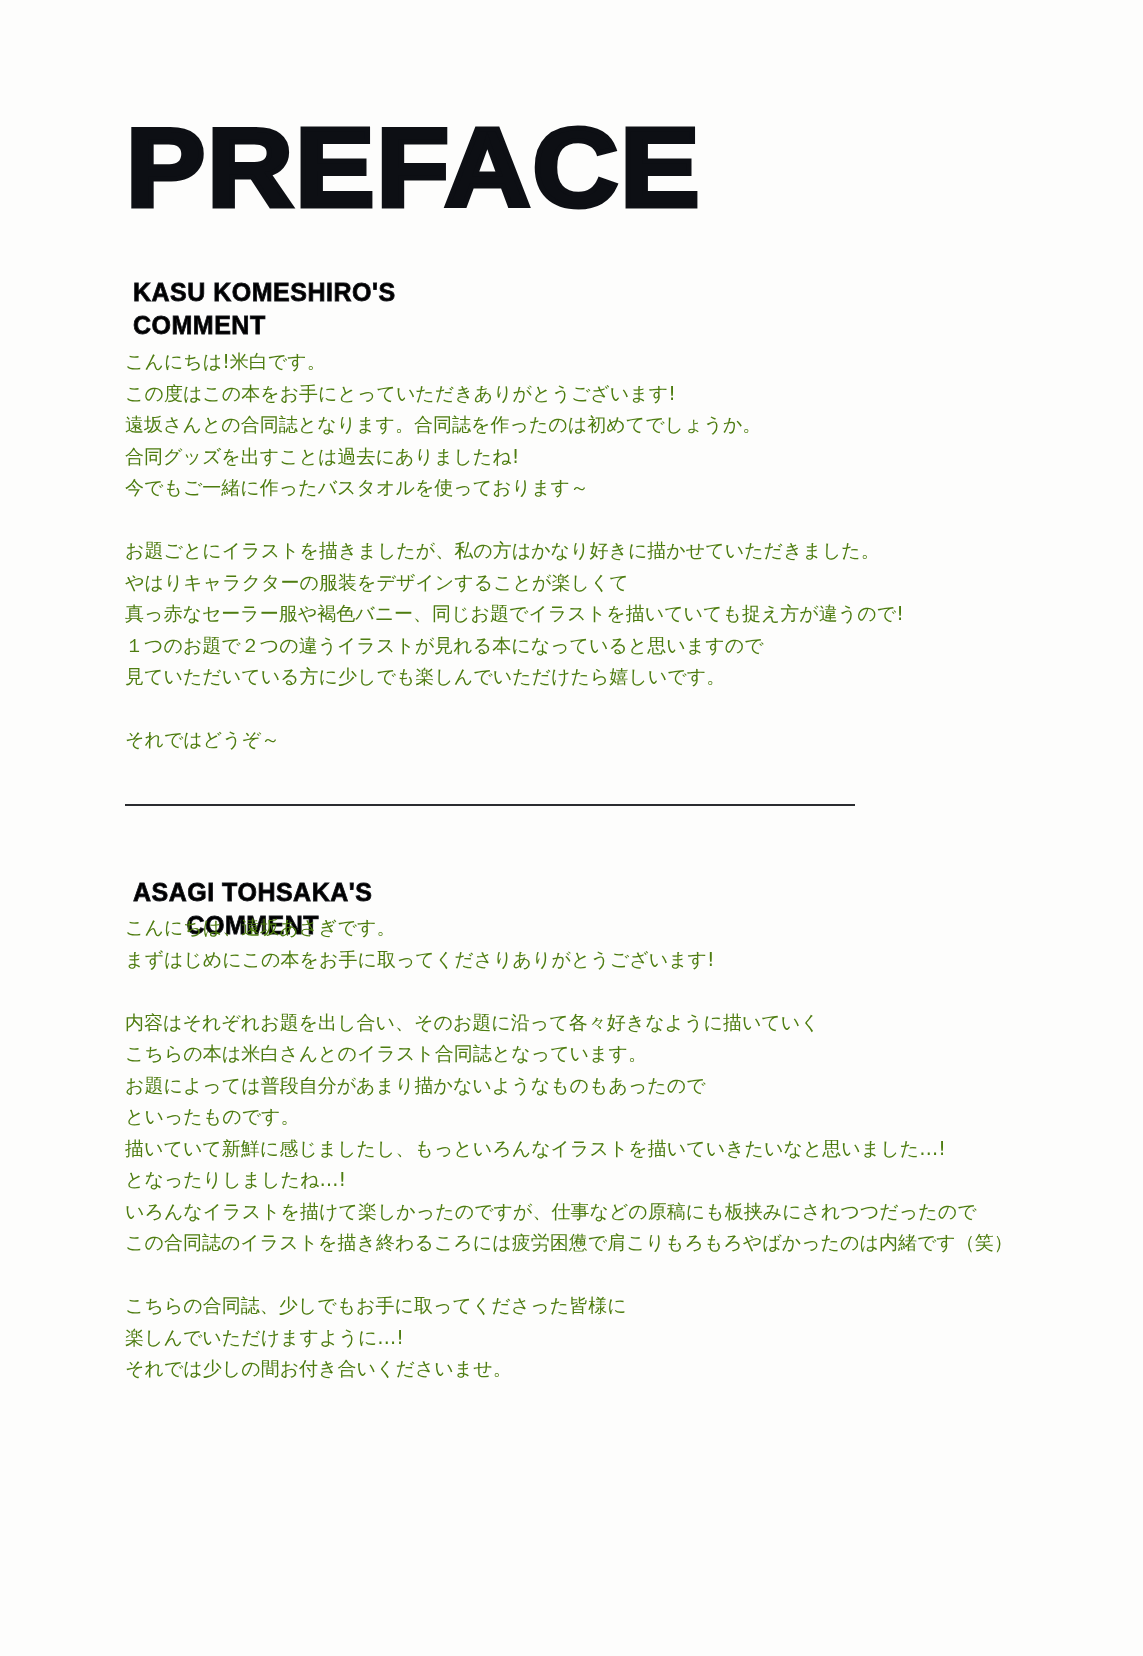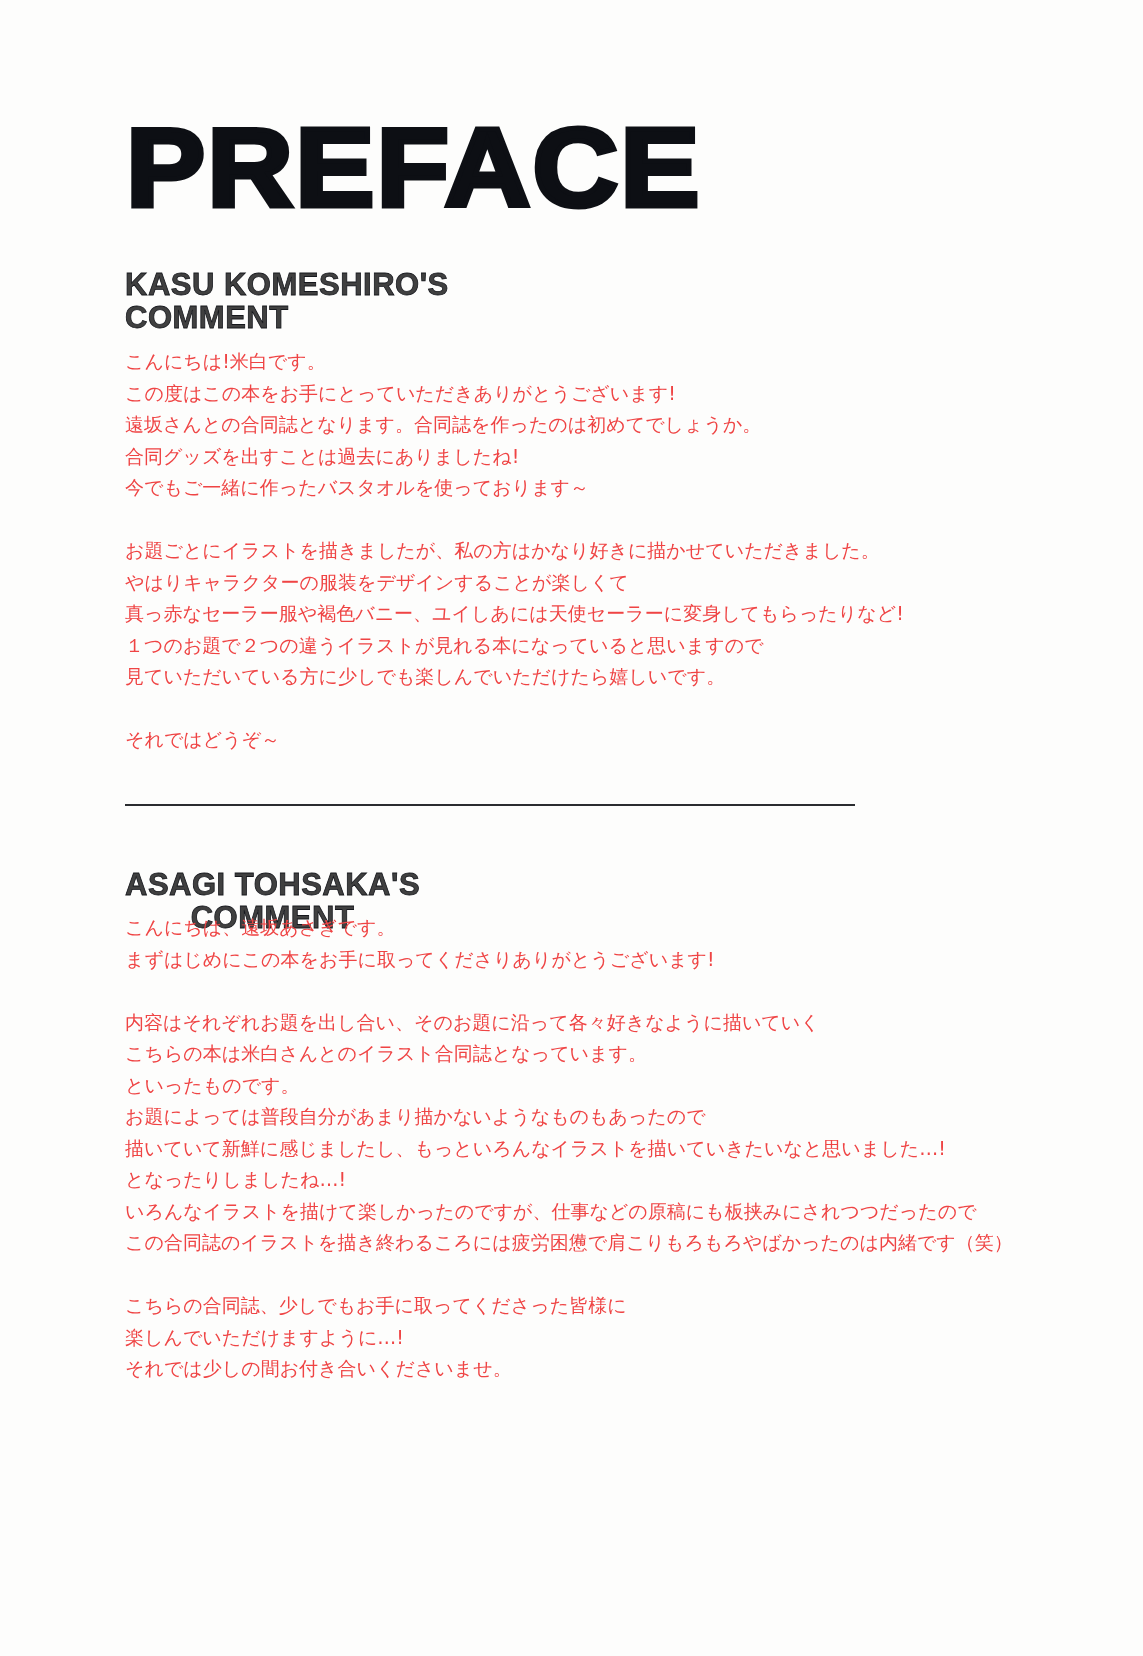--- a/index.html
+++ b/index.html
@@ -33,38 +33,38 @@
       line-height: 112px;
       letter-spacing: 2px;
       color: #0d0f14;
       -webkit-text-stroke: 5px #0d0f14;
       transform: scaleX(1.06);
       transform-origin: left top;
     }
     .heading {
       position: absolute;
       left: 125px;
-      margin: 0;
+      margin: 8px;
       font-family: "Liberation Sans", "DejaVu Sans", sans-serif;
       font-weight: 700;
-      font-size: 31px;
+      font-size: 25px;
       line-height: 33px;
       letter-spacing: 0.5px;
-      color: #404040;
+      color: #000000;
       -webkit-text-stroke: 0.8px #15171c;
     }
     .heading .line { display: block; }
     .body-text {
       position: absolute;
       left: 125px;
       margin: 0;
       font-family: "DejaVu Sans", sans-serif;
       font-size: 19px;
       line-height: 31.5px;
-      color: #ef4444;
+      color: #4d7c0f;
       white-space: nowrap;
     }
     .para-line {
       display: block;
       height: 31.5px;
     }
     .para-gap {
       display: block;
       height: 31.5px;
     }
@@ -91,42 +91,42 @@
 
   <div class="body-text" style="top:346px;">
     <span class="para-line">こんにちは!米白です。</span>
     <span class="para-line">この度はこの本をお手にとっていただきありがとうございます!</span>
     <span class="para-line">遠坂さんとの合同誌となります。合同誌を作ったのは初めてでしょうか。</span>
     <span class="para-line">合同グッズを出すことは過去にありましたね!</span>
     <span class="para-line">今でもご一緒に作ったバスタオルを使っております～</span>
     <span class="para-gap"></span>
     <span class="para-line">お題ごとにイラストを描きましたが、私の方はかなり好きに描かせていただきました。</span>
     <span class="para-line">やはりキャラクターの服装をデザインすることが楽しくて</span>
-    <span class="para-line">真っ赤なセーラー服や褐色バニー、ユイしあには天使セーラーに変身してもらったりなど!</span>
+    <span class="para-line">真っ赤なセーラー服や褐色バニー、同じお題でイラストを描いていても捉え方が違うので!</span>
     <span class="para-line">１つのお題で２つの違うイラストが見れる本になっていると思いますので</span>
     <span class="para-line">見ていただいている方に少しでも楽しんでいただけたら嬉しいです。</span>
     <span class="para-gap"></span>
     <span class="para-line">それではどうぞ～</span>
   </div>
 
   <div class="divider"></div>
 
   <h2 class="heading" style="top:868px;text-align:center;">
     <span class="line">ASAGI TOHSAKA'S</span>
     <span class="line">COMMENT</span>
   </h2>
 
   <div class="body-text" style="top:912px;">
     <span class="para-line">こんにちは、遠坂あさぎです。</span>
     <span class="para-line">まずはじめにこの本をお手に取ってくださりありがとうございます!</span>
     <span class="para-gap"></span>
     <span class="para-line">内容はそれぞれお題を出し合い、そのお題に沿って各々好きなように描いていく</span>
     <span class="para-line">こちらの本は米白さんとのイラスト合同誌となっています。</span>
+    <span class="para-line">お題によっては普段自分があまり描かないようなものもあったので</span>
     <span class="para-line">といったものです。</span>
-    <span class="para-line">お題によっては普段自分があまり描かないようなものもあったので</span>
     <span class="para-line">描いていて新鮮に感じましたし、もっといろんなイラストを描いていきたいなと思いました…!</span>
     <span class="para-line">となったりしましたね…!</span>
     <span class="para-line">いろんなイラストを描けて楽しかったのですが、仕事などの原稿にも板挟みにされつつだったので</span>
     <span class="para-line">この合同誌のイラストを描き終わるころには疲労困憊で肩こりもろもろやばかったのは内緒です（笑）</span>
     <span class="para-gap"></span>
     <span class="para-line">こちらの合同誌、少しでもお手に取ってくださった皆様に</span>
     <span class="para-line">楽しんでいただけますように…!</span>
     <span class="para-line">それでは少しの間お付き合いくださいませ。</span>
   </div>
 

